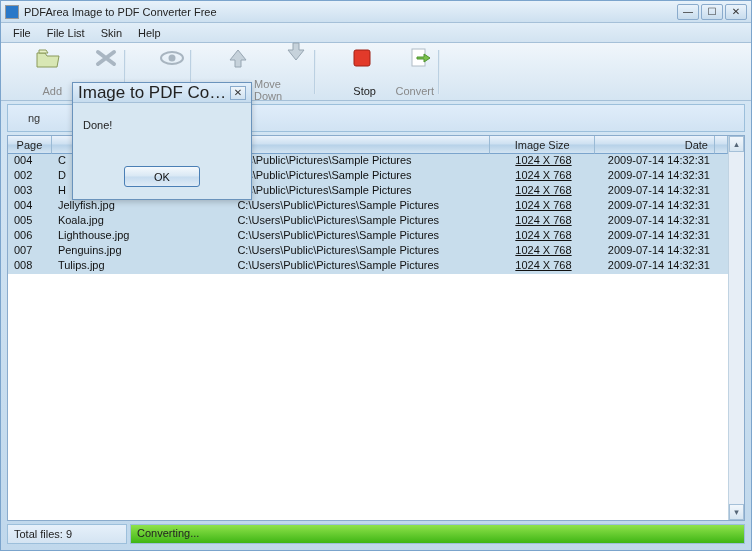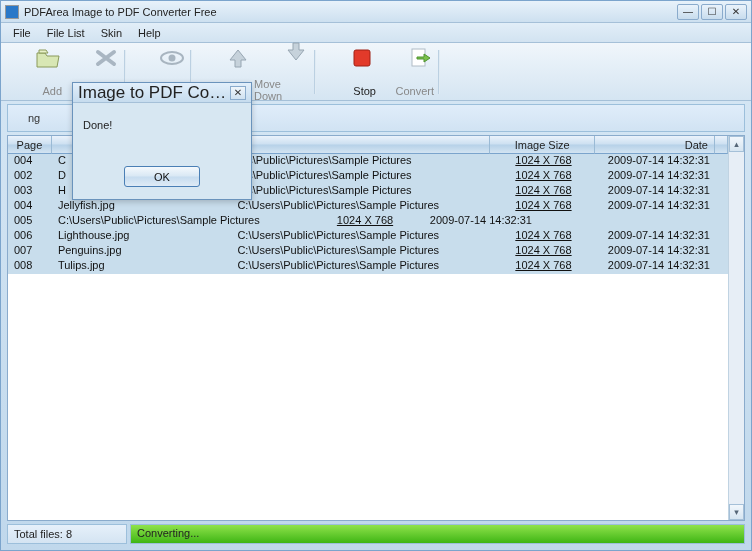--- a/index.html
+++ b/index.html
@@ -195,20 +195,21 @@
             <div class="tr sel">
               <div class="td c-page">004</div>
               <div class="td c-name">Jellyfish.jpg</div>
               <div class="td c-path">C:\Users\Public\Pictures\Sample Pictures</div>
               <div class="td c-size center">1024 X 768</div>
               <div class="td c-date right">2009-07-14 14:32:31</div>
               <div class="td c-rest"></div>
             </div>
             <div class="tr sel">
               <div class="td c-page">005</div>
+              <div class="td c-name">Koala.jpg</div>
               <div class="td c-path">C:\Users\Public\Pictures\Sample Pictures</div>
               <div class="td c-size center">1024 X 768</div>
               <div class="td c-date right">2009-07-14 14:32:31</div>
               <div class="td c-rest"></div>
             </div>
             <div class="tr sel">
               <div class="td c-page">006</div>
               <div class="td c-name">Lighthouse.jpg</div>
               <div class="td c-path">C:\Users\Public\Pictures\Sample Pictures</div>
               <div class="td c-size center">1024 X 768</div>
@@ -235,21 +236,21 @@
     </div>
     <div class="scrollbar">
       <div class="scrollbtn">▴</div>
       <div style="flex:1"></div>
       <div class="scrollbtn">▾</div>
     </div>
     </div>
   </div>
 
   <div class="statusbar">
-    <div class="statuscell files">Total files: 8</div>
+    <div class="statuscell files">Total files: 9</div>
     <div class="progress">
       <div class="progress-fill"></div>
       <div class="progress-text">Converting...</div>
     </div>
   </div>
 </div>
 
 <div class="dialog">
   <div class="dialog-title">
     <span>Image to PDF Converter F...</span>

